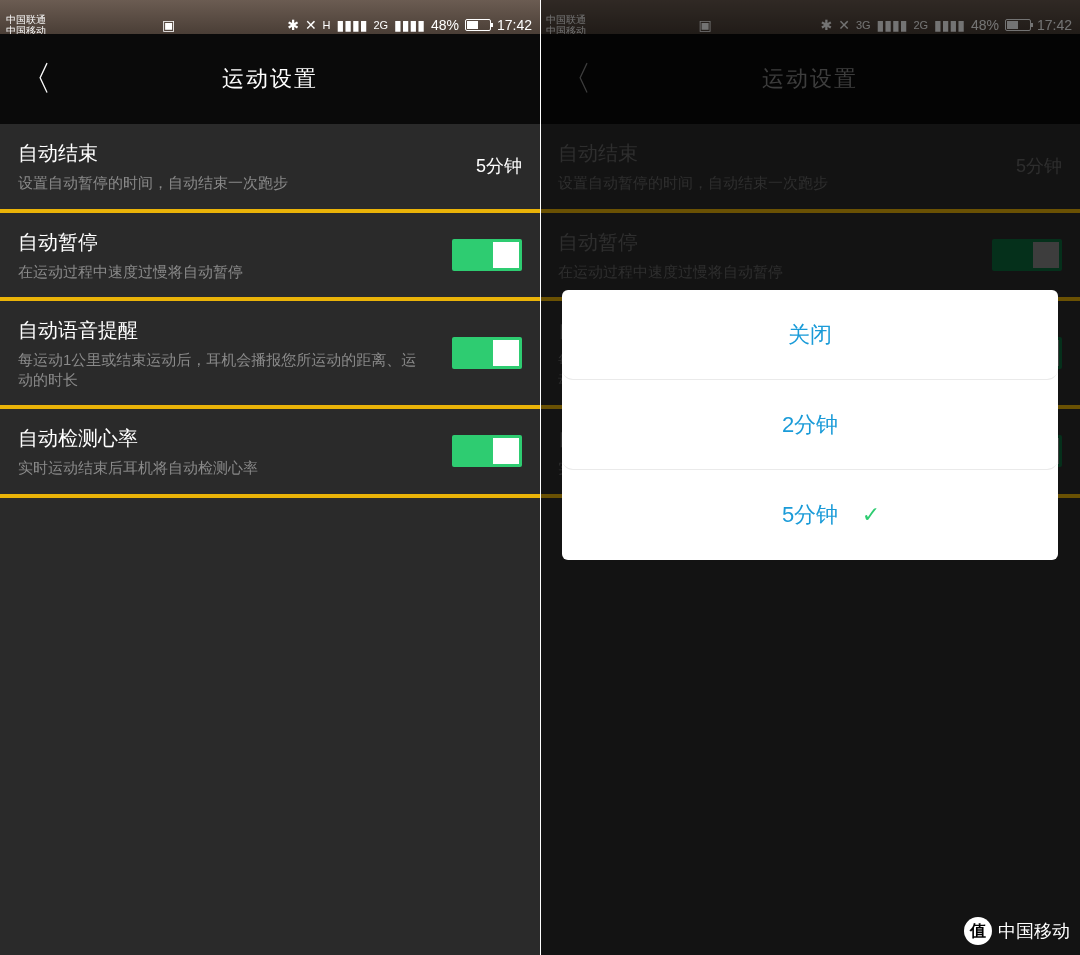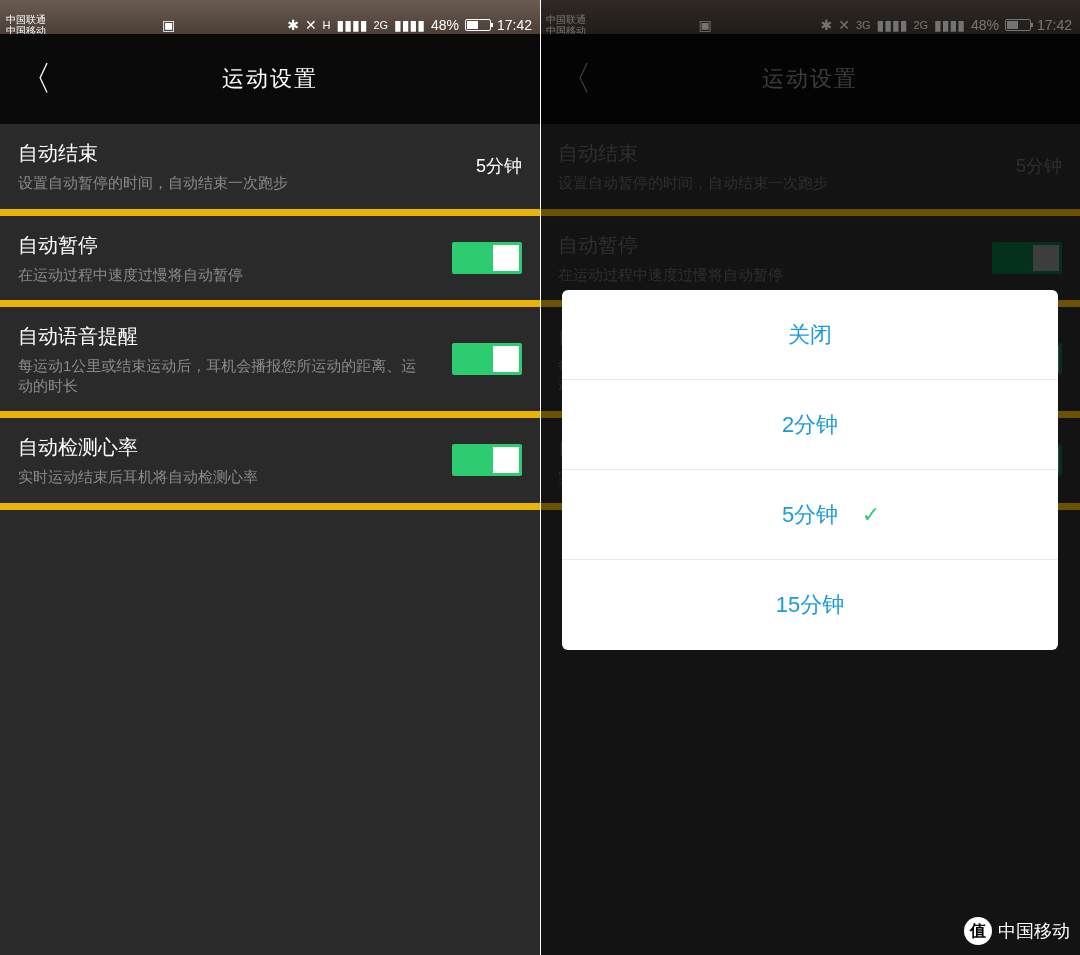--- a/index.html
+++ b/index.html
@@ -10,34 +10,34 @@
   .sb-left { display: flex; flex-direction: column; font-size: 10px; line-height: 11px; }
   .sb-right { display: flex; align-items: center; gap: 6px; font-size: 14px; }
   .sb-right span { font-size: 14px; }
   .battery { display: inline-block; width: 26px; height: 12px; border: 1px solid #fff; border-radius: 2px; position: relative; }
   .battery::after { content: ''; position: absolute; right: -3px; top: 3px; width: 2px; height: 4px; background: #fff; }
   .battery-fill { position: absolute; left: 1px; top: 1px; bottom: 1px; background: #fff; width: 48%; }
   .header { height: 90px; background: #0a0a0a; display: flex; align-items: center; color: #fff; position: relative; }
   .back { position: absolute; left: 18px; font-size: 34px; font-weight: 200; color: #fff;}
   .title { width: 100%; text-align: center; font-size: 22px; letter-spacing: 2px; font-family: Liberation Mono, monospace; }
   .content { background: #2a2a2a; }
-  .row { padding: 16px 18px; border-bottom: 7px solid #eab308; display: flex; align-items: center; justify-content: space-between; }
+  .row { padding: 16px 18px; border-bottom: 4px solid #eab308; display: flex; align-items: center; justify-content: space-between; }
   .row-text { display: flex; flex-direction: column; gap: 6px; max-width: 400px; }
   .row-title { color: #fff; font-size: 20px; }
   .row-sub { color: #8a8a8a; font-size: 15px; line-height: 1.3; }
   .row-value { color: #fff; font-size: 18px; }
   .toggle { width: 70px; height: 32px; background: #2ecc71; border-radius: 2px; position: relative; flex-shrink: 0; }
   .toggle::after { content: ''; position: absolute; right: 3px; top: 3px; width: 26px; height: 26px; background: #fff; }
   .overlay { position: absolute; inset: 0; background: rgba(0,0,0,0.55); }
   .dimmed .row-title, .dimmed .row-sub, .dimmed .row-value { color: #666; }
   .dimmed .title, .dimmed .back { color: #888; }
   .dimmed .toggle { background: #0d6b3c; }
   .dimmed .toggle::after { background: #888; }
   .dialog { position: absolute; left: 22px; right: 22px; top: 290px; background: #fff; border-radius: 6px; overflow: hidden; }
-  .dialog-item { height: 90px; display: flex; align-items: center; justify-content: center; font-size: 22px; color: #1a9bd8; border-bottom: 1px solid #eaeaea; position: relative; }
+  .dialog-item { height: 90px; display: flex; align-items: center; justify-content: center; font-size: 22px; color: #1a9bd8; border-bottom: 1px solid #eaeaea; position: relative; border-radius: 11px; }
   .dialog-item:last-child { border-bottom: none; }
   .check { color: #2ecc71; margin-left: 12px; font-size: 22px; position: absolute; left: 58%; }
   .watermark { position: absolute; right: 10px; bottom: 10px; display: flex; align-items: center; gap: 6px; color: #fff; font-size: 18px; z-index: 100; }
   .wm-circle { width: 28px; height: 28px; border-radius: 50%; background: #fff; color: #000; display: flex; align-items: center; justify-content: center; font-weight: bold; font-size: 16px; }
   .sim-icon { font-size: 14px; margin-left: 4px;}
 </style>
 </head>
 <body>
 
 <div class="phone">
@@ -159,23 +159,20 @@
     <div class="dialog-item">
       <span>关闭</span>
     </div>
     <div class="dialog-item">
       <span>2分钟</span>
     </div>
     <div class="dialog-item">
       <span>5分钟</span>
       <span class="check">✓</span>
     </div>
-    <div class="dialog-item">
-      <span>15分钟</span>
-    </div>
   </div>
 </div>
 
 <div class="divider-v"></div>
 
 <div class="watermark">
   <span class="wm-circle">值</span>
   <span>中国移动</span>
 </div>
 

